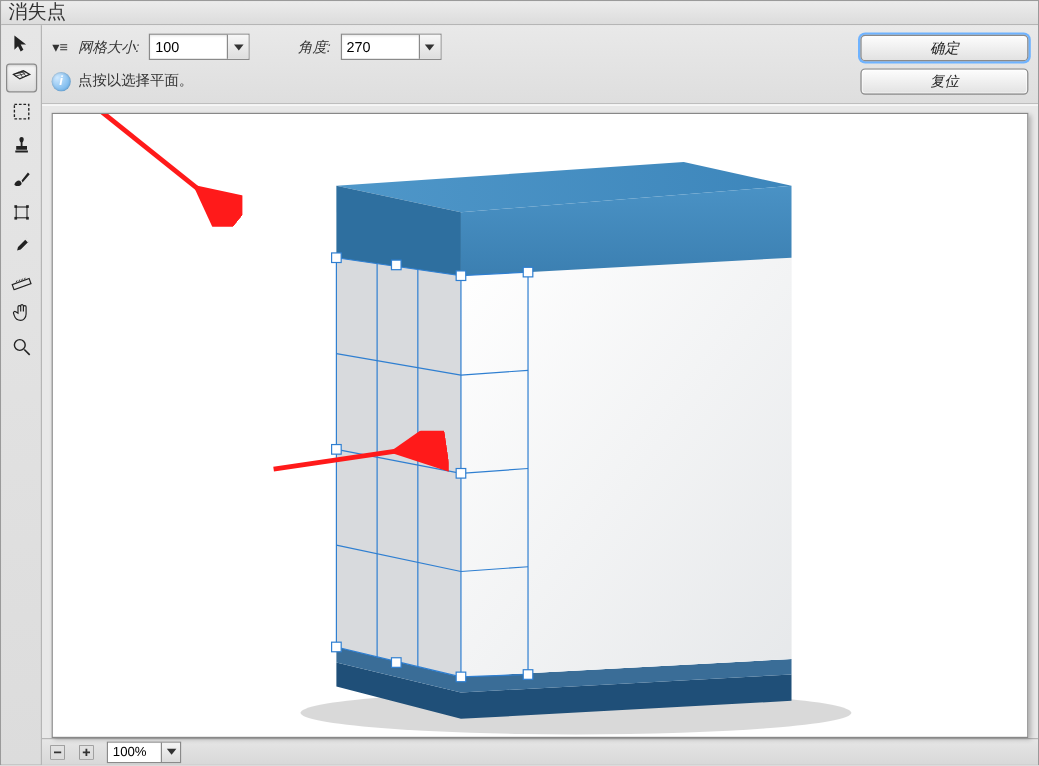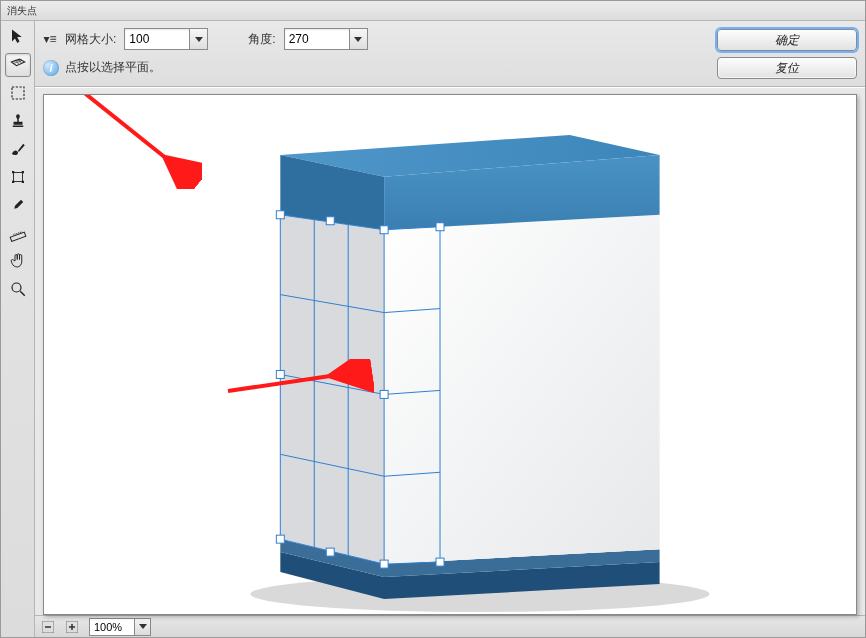--- a/index.html
+++ b/index.html
@@ -20,21 +20,21 @@
     display: flex;
     flex-direction: column;
   }
   .titlebar {
     height: 20px;
     background: linear-gradient(#ececec,#dcdcdc);
     border-bottom: 1px solid #b5b5b5;
     display: flex;
     align-items: center;
     padding: 0 6px;
-    font-size: 10px;
+    font-size: 16px;
     color: #333;
   }
   .body-row {
     flex: 1;
     display: flex;
     min-height: 0;
   }
   
   .toolbar {
     width: 34px;
@@ -83,21 +83,21 @@
     display:flex;
     flex-direction: column;
     gap: 8px;
   }
   .opt-row {
     display:flex;
     align-items:center;
     gap: 8px;
     height: 24px;
   }
-  .opt-label { color:#333; }
+  .opt-label { color:#333;font-style:italic; }
   .opt-menu {
     width:14px; text-align:center; color:#333; cursor:pointer;
   }
   .input-combo {
     display:flex;
     align-items:stretch;
     height:22px;
     background:#fff;
     border:1px solid #8a8a8a;
     box-shadow: inset 0 1px 2px rgba(0,0,0,0.1);

